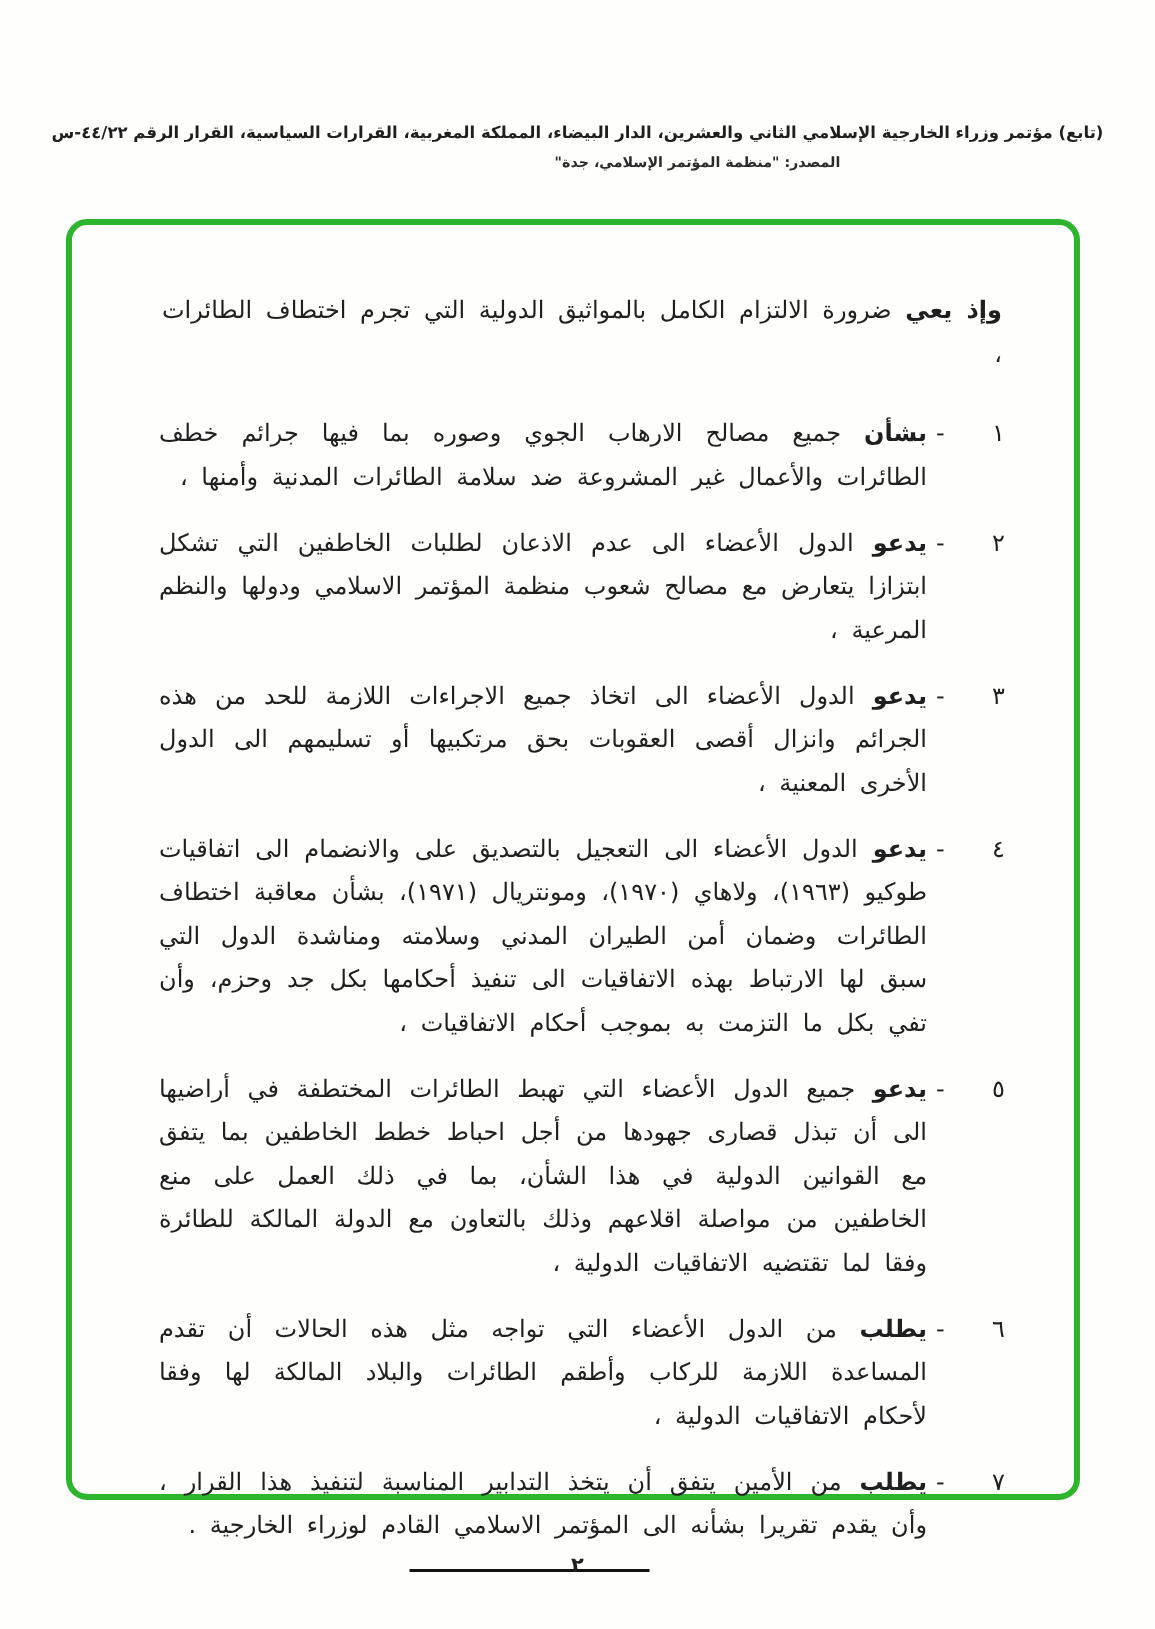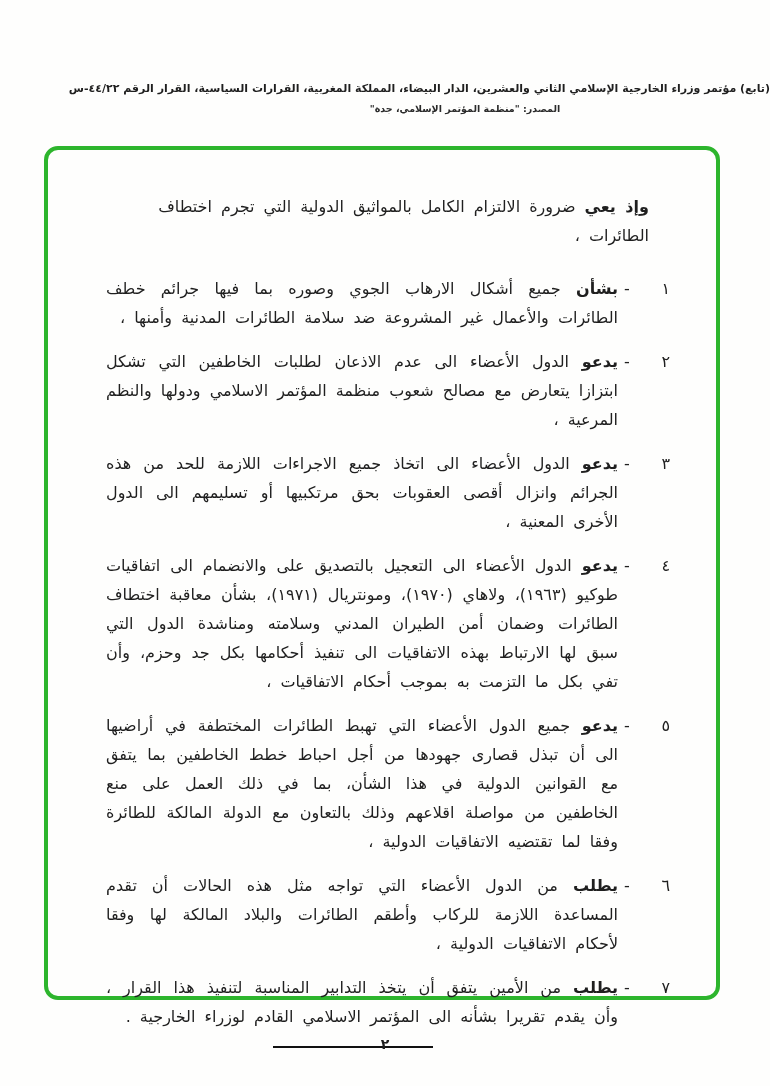--- a/index.html
+++ b/index.html
@@ -11,21 +11,21 @@
     position:relative;
     width:770px;height:1086px;
     background:#fefefdff;
     font-family:"DejaVu Sans",sans-serif;
     color:var(--ink);
     overflow:hidden;
   }
   
   .hdr1{
     position:absolute;top:82px;left:0;right:0;
-    direction:rtl;
+    text-align:center;direction:rtl;
     font-size:11px;font-weight:700;white-space:nowrap;
     letter-spacing:0;
   }
   .hdr2{
     position:absolute;top:103px;left:0;right:0;
     text-align:center;direction:rtl;
     font-size:9.5px;font-weight:700;white-space:nowrap;
     transform:translateX(80px);
     color:#2a2a2a;
   }
@@ -40,21 +40,21 @@
   .box-content{
     position:absolute;inset:0;
     display:flex;flex-direction:column;
     padding:42px 46px 0 58px;
     direction:rtl;
   }
   
   .intro{
     font-size:16px;line-height:29px;
     text-align:right;
-    margin:0 21px 24px 0;
+    margin:0 2px 24px 0;
     word-spacing:4px;
   }
   .intro b{font-weight:700;}
   .item{
     display:flex;flex-direction:row;direction:rtl;
     margin-bottom:15px;
   }
   .item-num{
     flex:0 0 46px;
     display:flex;justify-content:space-between;align-items:flex-start;
@@ -96,21 +96,21 @@
 
       <p class="intro"><b>وإذ يعي</b>
         <span>ضرورة الالتزام الكامل بالمواثيق الدولية التي تجرم اختطاف الطائرات ،</span></p>
 
       <div class="item">
         <div class="item-num">
           <span>١</span>
           <span class="dash">-</span>
         </div>
         <div class="item-text"><b>بشأن</b>
-          <span>جميع أشكال الارهاب الجوي وصوره بما فيها جرائم خطف الطائرات والأعمال غير المشروعة ضد سلامة الطائرات المدنية وأمنها ،</span></div>
+          <span>جميع مصالح الارهاب الجوي وصوره بما فيها جرائم خطف الطائرات والأعمال غير المشروعة ضد سلامة الطائرات المدنية وأمنها ،</span></div>
       </div>
 
       <div class="item">
         <div class="item-num">
           <span>٢</span>
           <span class="dash">-</span>
         </div>
         <div class="item-text"><b>يدعو</b>
           <span>الدول الأعضاء الى عدم الاذعان لطلبات الخاطفين التي تشكل ابتزازا يتعارض مع مصالح شعوب منظمة المؤتمر الاسلامي ودولها والنظم المرعية ،</span></div>
       </div>

